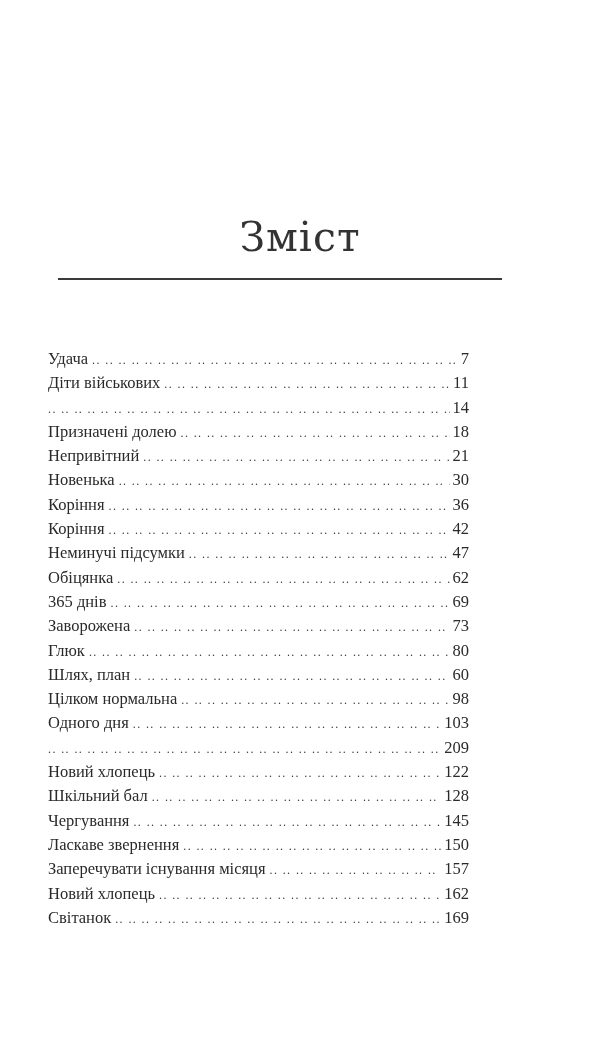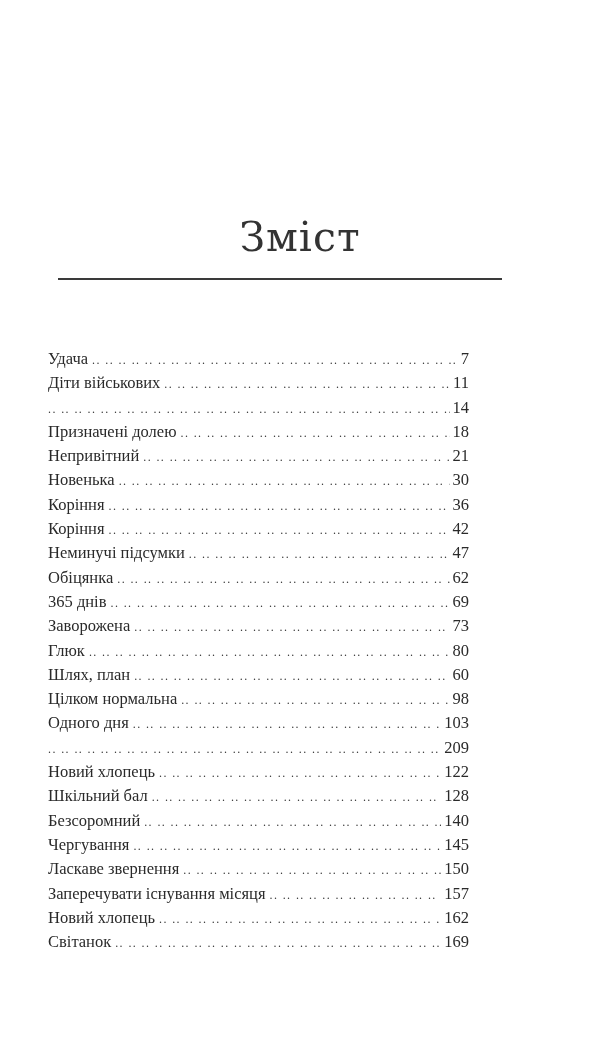--- a/index.html
+++ b/index.html
@@ -168,25 +168,20 @@
       <span class="toc-title">Новий хлопець</span>
       <span class="toc-leader"></span>
       <span class="toc-page">122</span>
     </li>
   <li class="toc-row">
       <span class="toc-title">Шкільний бал</span>
       <span class="toc-leader"></span>
       <span class="toc-page">128</span>
     </li>
   <li class="toc-row">
-      <span class="toc-title">Безсоромний</span>
-      <span class="toc-leader"></span>
-      <span class="toc-page">140</span>
-    </li>
-  <li class="toc-row">
       <span class="toc-title">Чергування</span>
       <span class="toc-leader"></span>
       <span class="toc-page">145</span>
     </li>
   <li class="toc-row">
       <span class="toc-title">Ласкаве звернення</span>
       <span class="toc-leader"></span>
       <span class="toc-page">150</span>
     </li>
   <li class="toc-row">

